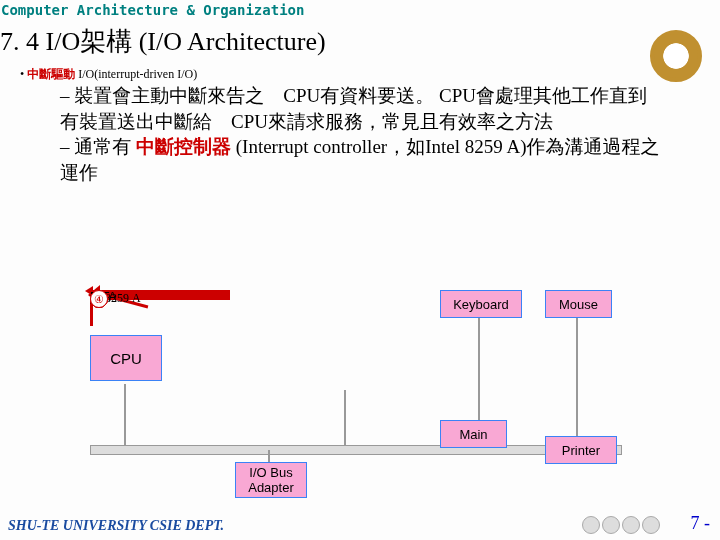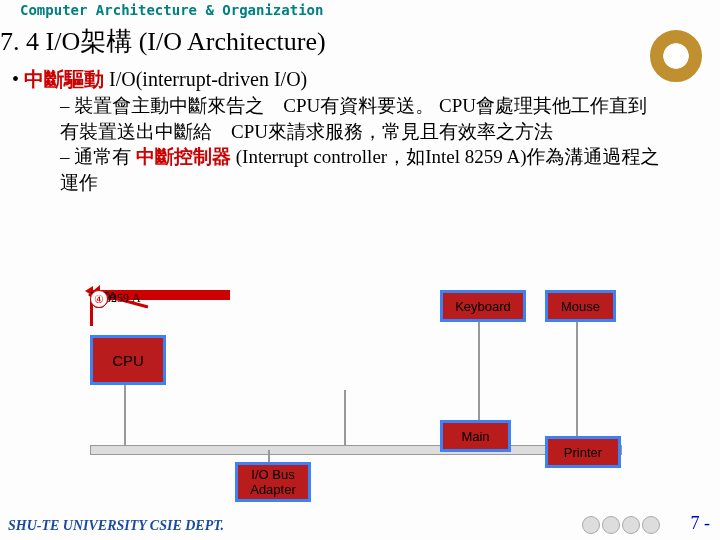--- a/index.html
+++ b/index.html
@@ -1,23 +1,23 @@
 <!DOCTYPE html>
 <html><head>
 <meta charset="utf-8">
 <style>
   body{margin:0;width:720px;height:540px;font-family:"Times New Roman",serif;background:#fdfdfd;position:relative}
-  .hdr{color:#008080;font-family:monospace;font-size:14px;font-weight:bold;padding:2px 20px}
+  .hdr{color:#008080;font-family:monospace;font-size:14px;font-weight:bold;padding:2px 1px}
   .title{font-size:26px;margin:4px 0 7px}
-  .bullet{margin:0 12px;font-size:20px}
+  .bullet{margin:0 20px;font-size:12px}
   .dash{margin:0 60px;font-size:19px;line-height:1.35}
   .red{color:#c00;font-weight:bold}
   .blue{color:#00c}
   .diag{position:absolute;top:290px;left:90px;width:560px;height:215px}
-  .box{position:absolute;background:#b91c1c;border:3px solid #3b82f6;text-align:center;font-family:Arial,sans-serif;font-size:13px;display:flex;align-items:center;justify-content:center}
+  .box{position:absolute;background:#f9a8d4;border:1px solid #3b82f6;text-align:center;font-family:Arial,sans-serif;font-size:13px;display:flex;align-items:center;justify-content:center}
   .cpu{left:0;top:45px;width:70px;height:44px;font-size:15px}
   .bus{position:absolute;left:0;top:155px;width:530px;height:8px;background:#ddd;border:1px solid #999}
   .vline{position:absolute;width:2px;background:#999}
   .lbl{position:absolute;font-family:Arial;font-size:12px}
   .intlbl{left:98;top:42}
   .intalbl{left:95;top:60}
   .d0lbl{left:185;top:80}
   .circ{position:absolute;width:16px;height:16px;border:1px solid #c00;border-radius:50%;color:#c00;font-size:11px;text-align:center;line-height:16px;background:#fff}
   .c2{left:165;top:18}
   .c3{left:82;top:63}

